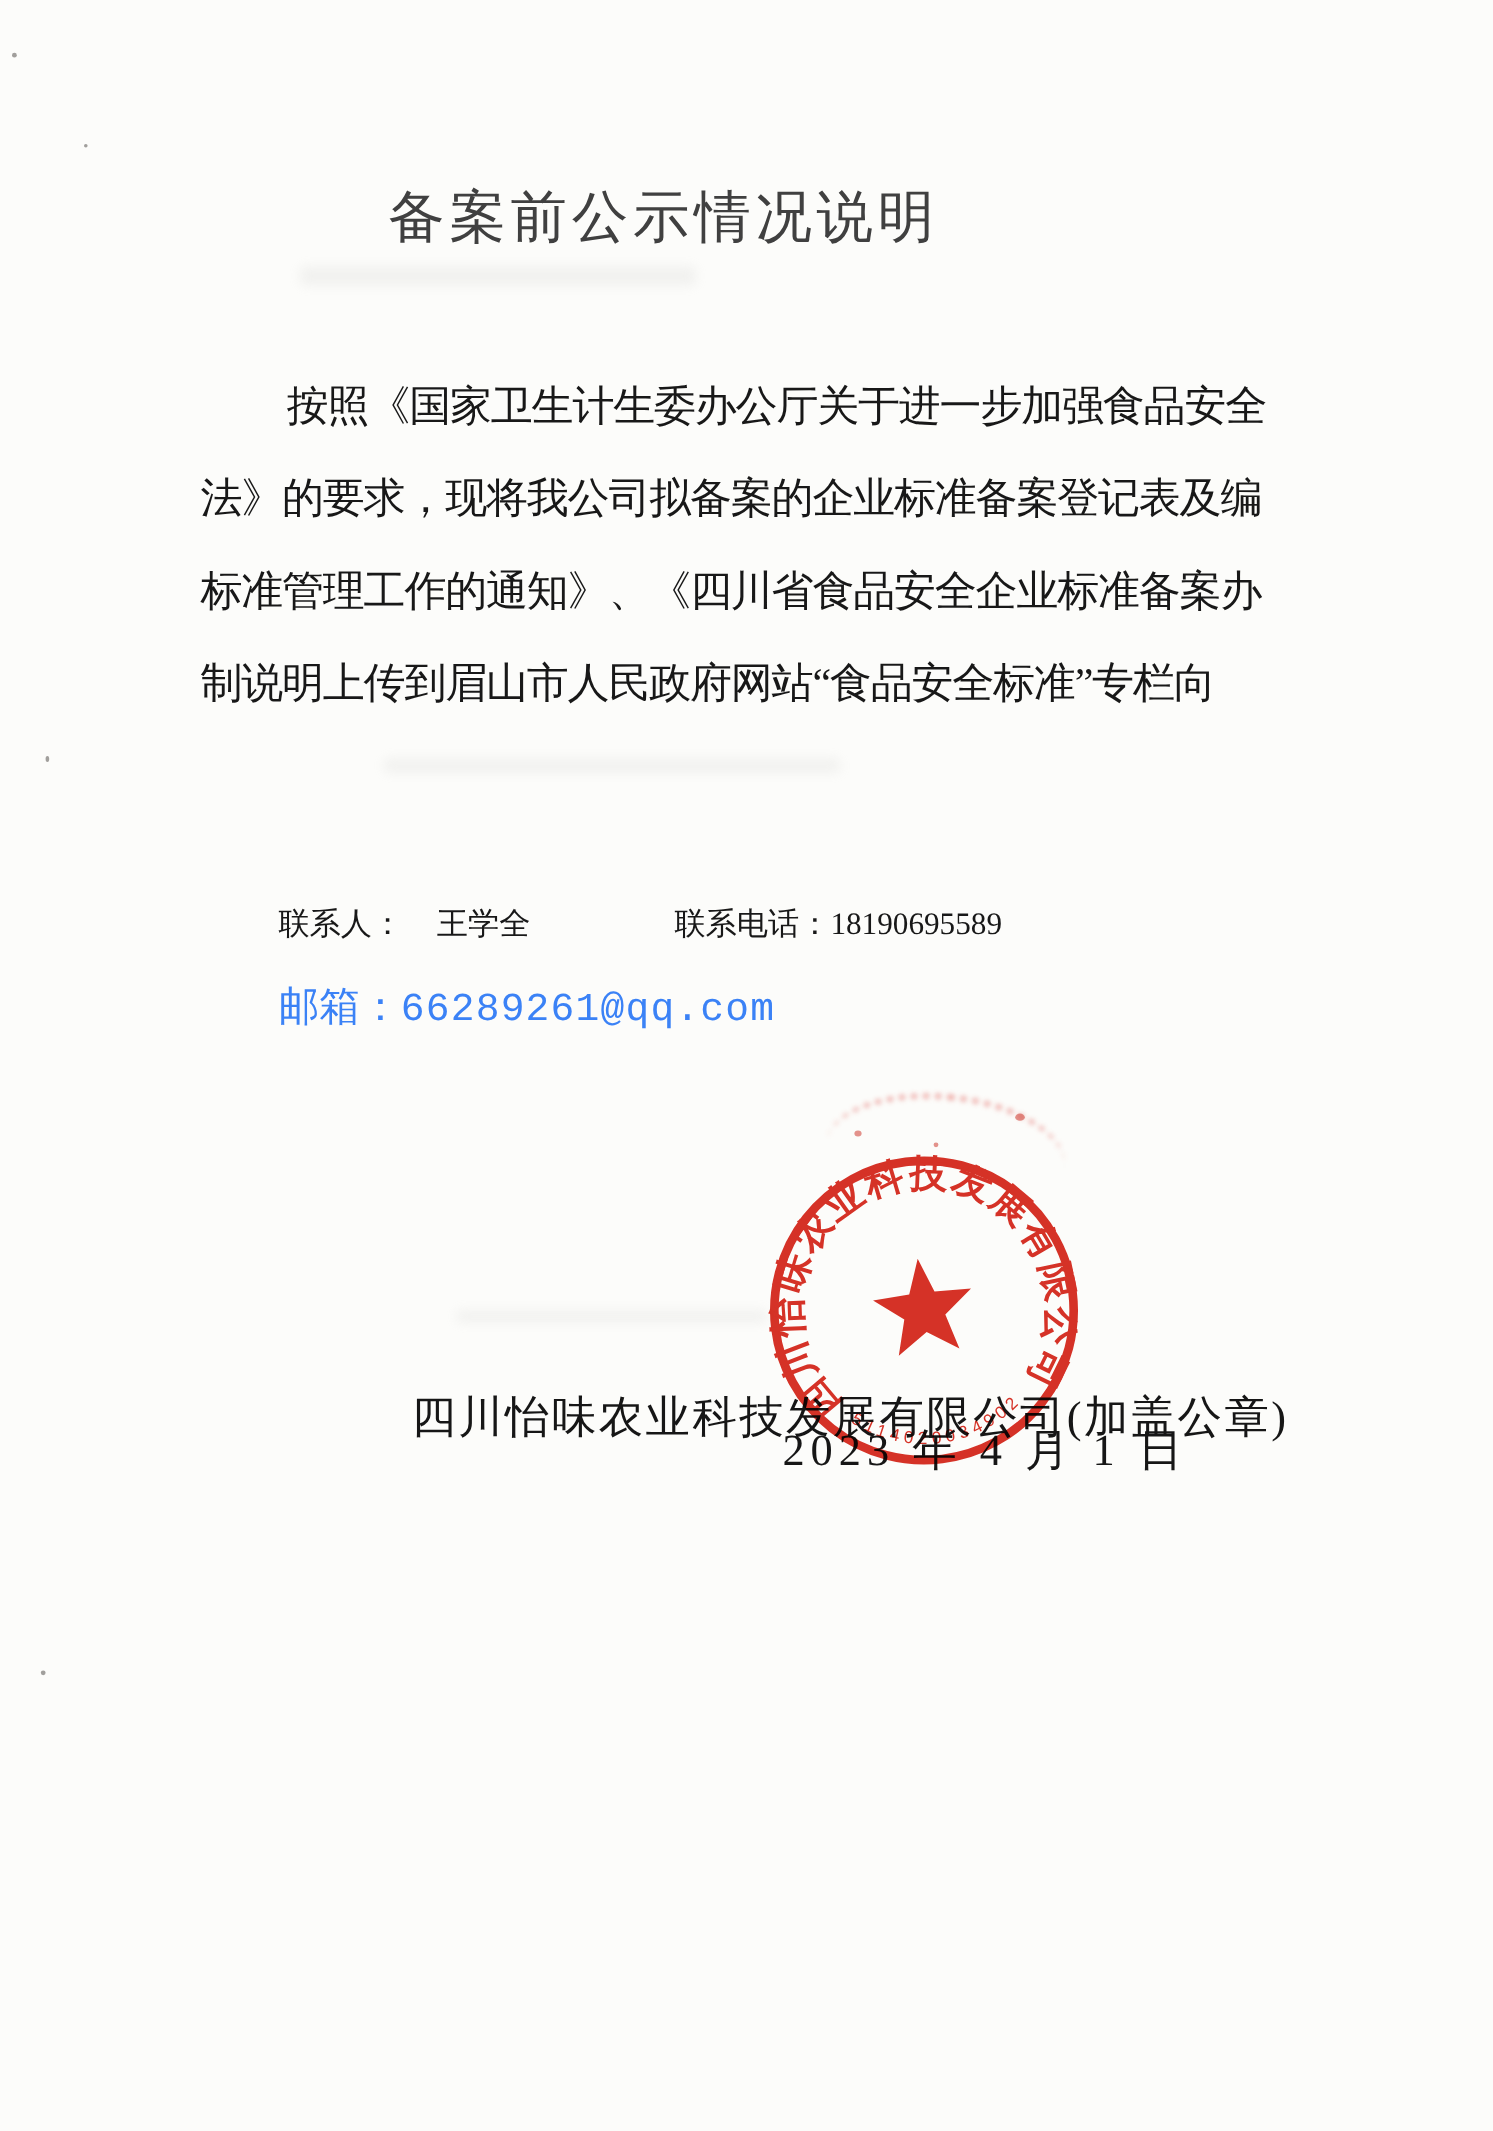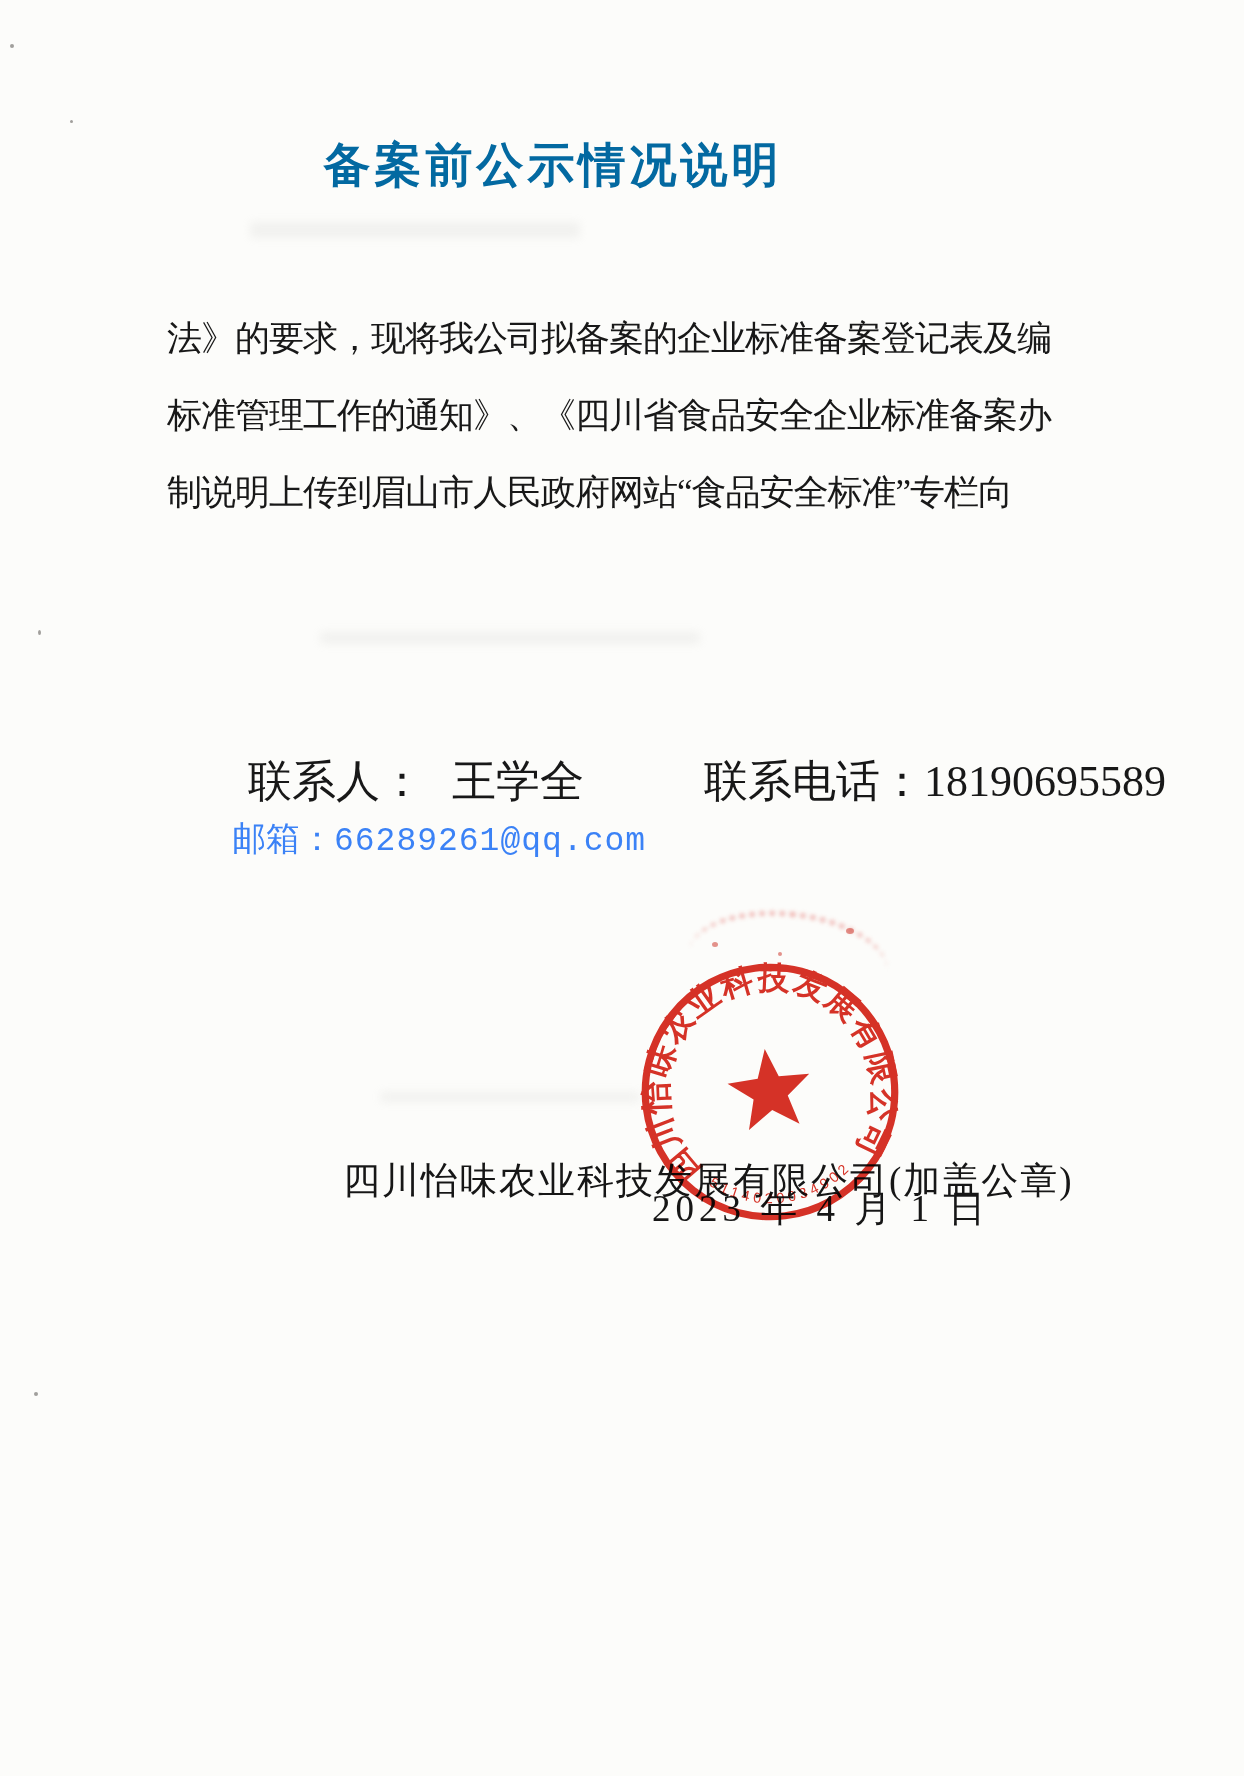--- a/index.html
+++ b/index.html
@@ -11,38 +11,38 @@
     font-family:"Liberation Serif", serif;
     color:#1b1b1b;
   }
   .page{position:absolute;inset:0;}
 
   
   .speck{position:absolute;background:#55524e;border-radius:50%;opacity:.55;}
   .ghost{position:absolute;background:#b9b9b6;opacity:.16;filter:blur(5px);border-radius:4px;}
 
   .doc-title{
-    position:absolute;left:167px;top:134px;width:772px;
+    position:absolute;left:167px;top:150px;width:772px;
     text-align:center;
     font-family:"Liberation Sans", sans-serif;
-    font-weight:700;font-size:47px;letter-spacing:4px;color:#0369a1;
+    font-weight:400;font-size:47px;letter-spacing:4px;color:#404040;
     white-space:nowrap;
   }
 
   .body-block{
     position:absolute;left:167px;top:300px;width:780px;
     font-size:35px;line-height:77px;letter-spacing:-1px;
     color:#181818;
   }
   .body-line{white-space:nowrap;height:77px;}
   .body-line.indent{padding-left:72px;}
 
   .contact-row{
-    position:absolute;left:248px;top:752px;width:700px;
-    font-size:44px;white-space:nowrap;color:#181818;
+    position:absolute;left:232px;top:752px;width:700px;
+    font-size:26px;white-space:nowrap;color:#181818;
   }
   .contact-row .gap-s{display:inline-block;width:28px;}
   .contact-row .gap-l{display:inline-block;width:120px;}
 
   .email-row{
     position:absolute;left:232px;top:816px;
     font-size:34px;white-space:nowrap;color:#3b82f6;
   }
   .email-value{font-family:"Liberation Mono", monospace;font-size:33px;letter-spacing:1px;}
 
@@ -83,20 +83,21 @@
   <div class="speck" style="left:38px;top:630px;width:3px;height:5px;"></div>
   <div class="speck" style="left:34px;top:1392px;width:4px;height:4px;"></div>
   <div class="speck" style="left:70px;top:120px;width:3px;height:3px;"></div>
   <div class="ghost" style="left:250px;top:222px;width:330px;height:16px;"></div>
   <div class="ghost" style="left:320px;top:632px;width:380px;height:12px;"></div>
   <div class="ghost" style="left:380px;top:1092px;width:260px;height:10px;"></div>
 
   <div class="doc-title">备案前公示情况说明</div>
 
   <div class="body-block">
+    <div class="body-line indent">按照《国家卫生计生委办公厅关于进一步加强食品安全</div>
     <div class="body-line">法》的要求，现将我公司拟备案的企业标准备案登记表及编</div>
     <div class="body-line">标准管理工作的通知》、《四川省食品安全企业标准备案办</div>
     <div class="body-line">制说明上传到眉山市人民政府网站“食品安全标准”专栏向</div>
   </div>
 
   <div class="contact-row">
     <span>联系人：</span><span class="gap-s"></span><span>王学全</span><span class="gap-l"></span><span>联系电话：</span><span>18190695589</span>
   </div>
 
   <div class="email-row">

